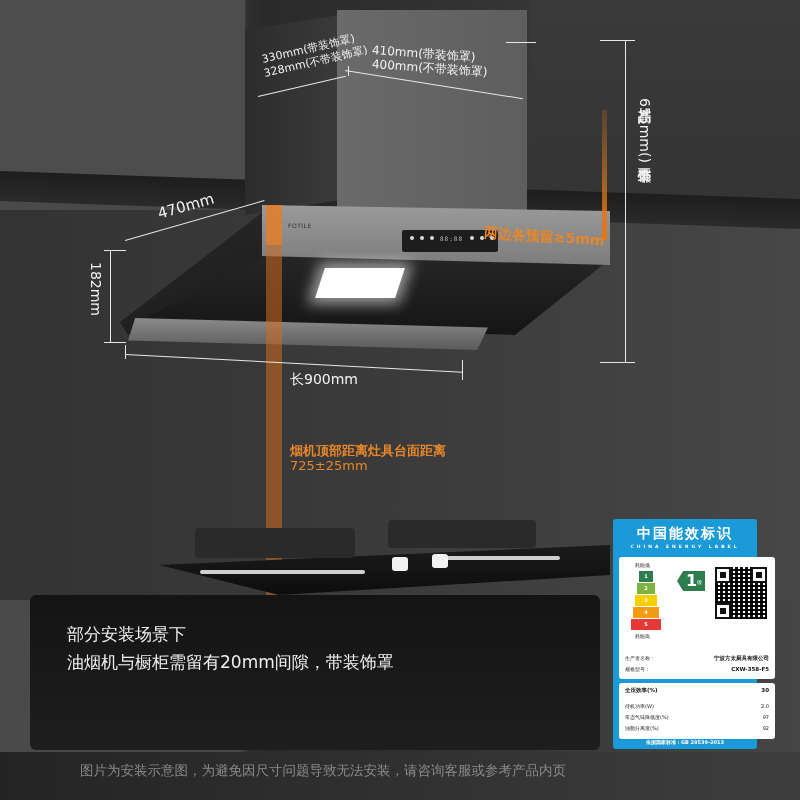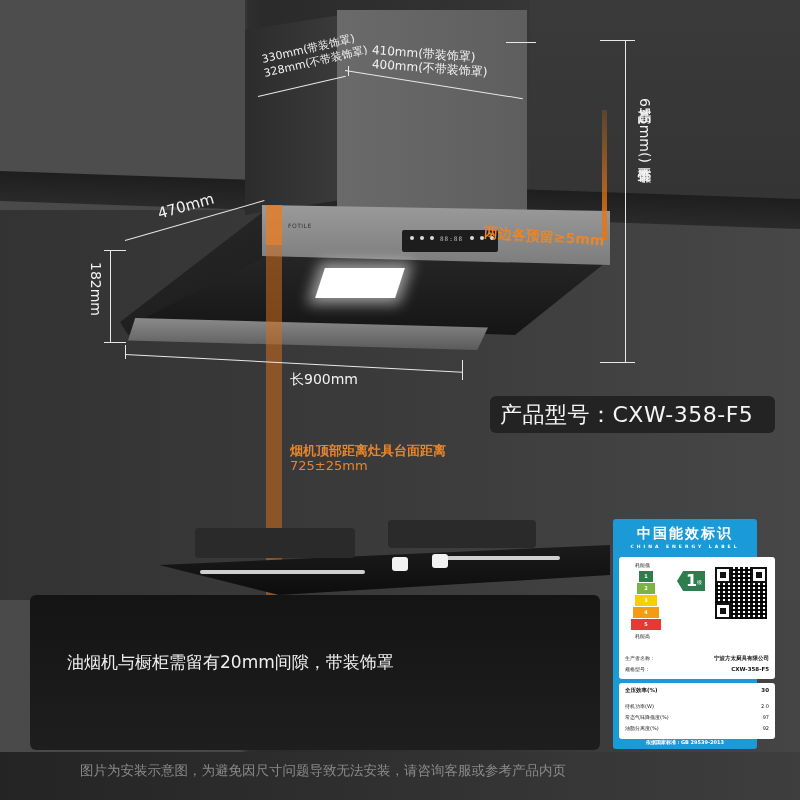--- a/index.html
+++ b/index.html
@@ -122,33 +122,31 @@
   <div class="txt" style="left:88px;top:262px;font-size:14px;writing-mode:vertical-rl">182mm</div>
   <div class="dim" style="left:125px;top:354px;width:338px;height:1px;transform:rotate(3deg);transform-origin:left"></div>
   <div class="dim" style="left:125px;top:345px;width:1px;height:14px"></div>
   <div class="dim" style="left:462px;top:360px;width:1px;height:20px"></div>
   <div class="txt" style="left:290px;top:371px;font-size:14px">长900mm</div>
 
   <div class="txt orange" style="left:484px;top:224px;font-size:14px;font-weight:bold;transform:rotate(4deg);transform-origin:left">两边各预留≥5mm</div>
   <div class="txt orange" style="left:290px;top:442px;font-size:13px;font-weight:bold">烟机顶部距离灶具台面距离</div>
   <div class="txt orange" style="left:290px;top:458px;font-size:13px">725±25mm</div>
 
-  <div class="model">
-    <span>产品型号：CXW-358-F5</span>
-  </div>
 
   <div class="cooktop"></div>
   <div class="burner" style="left:195px;top:528px;width:160px;height:30px"></div>
   <div class="burner-rim" style="left:200px;top:570px;width:165px"></div>
   <div class="burner" style="left:388px;top:520px;width:148px;height:28px"></div>
   <div class="burner-rim" style="left:440px;top:556px;width:120px"></div>
   <div class="knob" style="left:392px;top:557px"></div>
   <div class="knob" style="left:432px;top:554px"></div>
 
   <div class="notes">
+    <div style="top:28px">部分安装场景下</div>
     <div style="top:56px">油烟机与橱柜需留有20mm间隙，带装饰罩</div>
   </div>
 
   <div class="elabel">
     <div class="el-title">中国能效标识</div>
     <div class="el-sub">CHINA ENERGY LABEL</div>
     <div class="el-body">
       <div class="tiny" style="left:16px;top:5px">耗能低</div>
       <div class="bar" style="left:20px;top:14px;width:14px;background:#2e7d4f">1</div>
       <div class="bar" style="left:18px;top:26px;width:18px;background:#7cb342">2</div>

